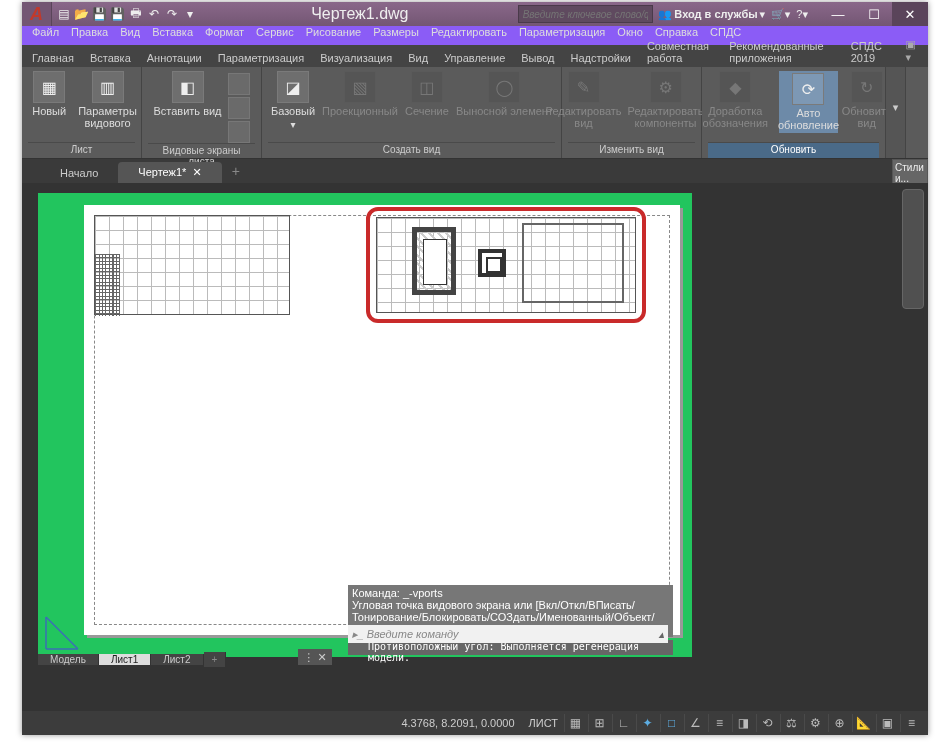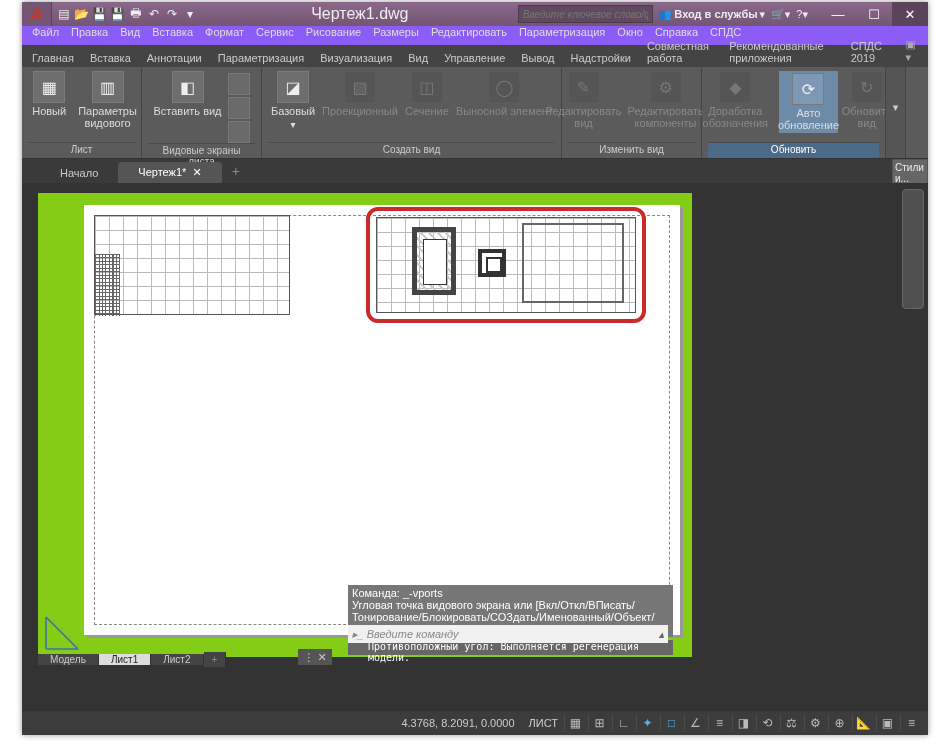--- a/index.html
+++ b/index.html
@@ -29,21 +29,21 @@
 .ico{width:32px;height:32px;background:#6e6e6e;border:1px solid #7a7a7a;display:flex;align-items:center;justify-content:center;color:#eee;font-size:16px}
 .ico.dis{background:#555;border-color:#5a5a5a;color:#777}
 .panel .plabel{height:16px;font-size:10px;color:#ccc;text-align:center;border-top:1px solid #4a4a4a;width:100%;padding-top:1px}
 .smallcol{display:flex;flex-direction:column;gap:2px;padding-top:2px}
 .smallcol div{width:22px;height:22px;background:#6a6a6a;border:1px solid #777}
 .doctabs{height:24px;background:#3a3a3a;display:flex;align-items:flex-end;padding-left:18px}
 .doctabs .tab{padding:4px 20px;color:#ccc;font-size:11px}
 .doctabs .tab.active{background:#555;color:#fff;border-radius:4px 4px 0 0}
 .doctabs .plus{color:#888;padding:4px 10px;font-size:14px}
 .workarea{position:relative;height:482px;background:#333}
-.canvas{position:absolute;left:16px;top:10px;width:654px;height:464px;background:#84cc16}
+.canvas{position:absolute;left:16px;top:10px;width:654px;height:464px;background:#22c55e}
 .paper{position:absolute;left:46px;top:12px;width:596px;height:430px;background:#fff;box-shadow:3px 3px 0 #999}
 .margin{position:absolute;left:10px;top:10px;width:576px;height:410px;border:1px dashed #888}
 .grid{position:absolute;background-image:repeating-linear-gradient(#bbb 0 1px,transparent 1px 14px),repeating-linear-gradient(90deg,#bbb 0 1px,transparent 1px 14px);border:1px solid #555}
 .grid.g1{left:10px;top:10px;width:196px;height:100px}
 .grid.g1::after{content:"";position:absolute;left:0;top:38px;width:25px;height:62px;background-image:repeating-linear-gradient(#666 0 1px,transparent 1px 3.5px),repeating-linear-gradient(90deg,#666 0 1px,transparent 1px 3.5px)}
 .hl{position:absolute;left:282px;top:2px;width:280px;height:116px;border:4px solid #c92a2a;border-radius:12px}
 .grid.g2{left:292px;top:12px;width:260px;height:96px}
 .rect1{position:absolute;left:328px;top:22px;width:44px;height:68px;border:5px solid #444;background-image:repeating-linear-gradient(45deg,#ccc 0 2px,transparent 2px 6px)}
 .rect1::after{content:"";position:absolute;left:6px;top:7px;width:22px;height:44px;background:#fff;border:1px solid #333}
 .rect2{position:absolute;left:394px;top:44px;width:28px;height:28px;border:4px solid #333;background:#fff}

